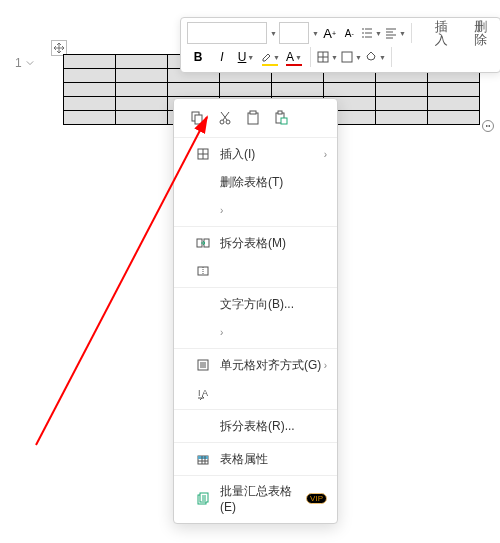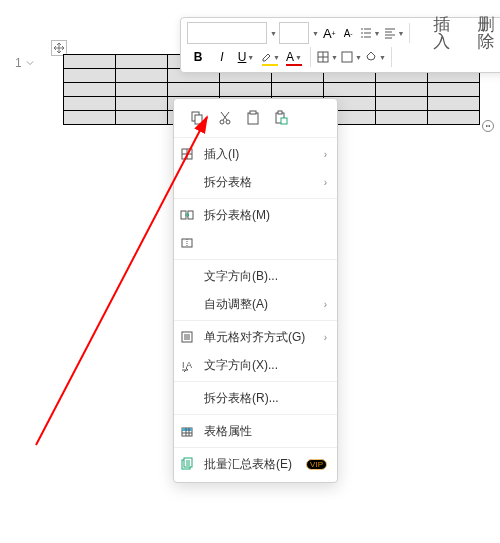--- a/index.html
+++ b/index.html
@@ -18,28 +18,28 @@
 
 
 .mini-toolbar { position: absolute; left: 180px; top: 17px; background: #fff; border: 1px solid #d0d0d0; border-radius: 4px; box-shadow: 0 2px 8px rgba(0,0,0,0.1); padding: 4px 6px; display: flex; flex-direction: column; gap: 2px; }
 .tb-row { display: flex; align-items: center; gap: 2px; }
 .tb-font { border: 1px solid #ccc; width: 80px; height: 22px; font-size: 11px; padding: 0 4px; }
 .tb-size { border: 1px solid #ccc; width: 30px; height: 22px; }
 .tb-btn { width: 22px; height: 22px; display: flex; align-items: center; justify-content: center; cursor: pointer; border-radius: 2px; position: relative; }
 .tb-btn-wide { padding: 0 2px; width: auto; min-width: 30px; font-size: 11px; flex-direction: column; line-height: 1; }
 .tb-sep { width: 1px; height: 20px; background: #ddd; margin: 0 3px; }
 .dd-caret { font-size: 7px; margin-left: 1px; color: #666; }
-.tb-label { font-size: 17px; color: #555; margin-left: 16px; }
+.tb-label { font-size: 13px; color: #555; margin-left: 16px; }
 
 
 .ctx-menu { position: absolute; left: 173px; top: 98px; width: 165px; background: #fff; border: 1px solid #d0d0d0; border-radius: 4px; box-shadow: 0 4px 16px rgba(0,0,0,0.15); padding: 4px 0; }
 .ctx-top { display: flex; gap: 6px; padding: 4px 12px 6px 12px; }
 .ctx-top-btn { width: 22px; height: 22px; display: flex; align-items: center; justify-content: center; cursor: pointer; border-radius: 2px; position: relative; }
 .ctx-sep { height: 1px; background: #eee; margin: 2px 0; }
-.ctx-item { display: flex; align-items: center; padding: 5px 10px 5px 4px; cursor: pointer; position: relative; }
+.ctx-item { display: flex; align-items: center; padding: 5px 10px 5px 20px; cursor: pointer; position: relative; }
 .ctx-icon { width: 18px; height: 18px; display: flex; align-items: center; justify-content: center; margin-right: 8px; }
 .ctx-text { flex: 1; font-size: 12px; color: #333; }
 .ctx-arrow { font-size: 10px; color: #888; }
 .vip-badge { font-size: 8px; background: #000000; color: #d68a00; border: 1px solid #f0c070; border-radius: 6px; padding: 0 3px; margin-left: 4px; }
 
 
 .resize-handle { position: absolute; right: 6px; top: 120px; width: 12px; height: 12px; border: 1px solid #888; border-radius: 50%; display: flex; align-items: center; justify-content: center; cursor: col-resize; }
 
 
 .arrow-svg { position: absolute; left: 0; top: 0; width: 500px; height: 543px; pointer-events: none; }
@@ -250,21 +250,24 @@
         <svg width="14" height="14" viewBox="0 0 14 14">
           <rect x="2" y="2" width="10" height="10" stroke="#555" fill="none"></rect>
           <path d="M2 7h10M7 2v10" stroke="#555"></path>
         </svg>
       </div>
     <span class="ctx-text">插入(I)</span>
     <span class="ctx-arrow">›</span>
   </div>
   <div class="ctx-item">
     <div class="ctx-icon"></div>
-    <span class="ctx-text">拆分表格</span>
+    <span class="ctx-text">删除表格(T)</span>
+  </div>
+  <div class="ctx-item">
+    <div class="ctx-icon"></div>
     <span class="ctx-arrow">›</span>
   </div>
   <div class="ctx-sep"></div>
 
   <div class="ctx-item">
     <div class="ctx-icon">
         <svg width="14" height="14" viewBox="0 0 14 14">
           <rect x="1" y="3" width="5" height="8" stroke="#555" fill="none"></rect>
           <rect x="8" y="3" width="5" height="8" stroke="#555" fill="none"></rect>
           <path d="M5 7h4M7 5l2 2-2 2" stroke="#2a7" fill="none"></path>
@@ -281,21 +284,20 @@
       </div>
   </div>
   <div class="ctx-sep"></div>
 
   <div class="ctx-item">
     <div class="ctx-icon"></div>
     <span class="ctx-text">文字方向(B)...</span>
   </div>
   <div class="ctx-item">
     <div class="ctx-icon"></div>
-    <span class="ctx-text">自动调整(A)</span>
     <span class="ctx-arrow">›</span>
   </div>
   <div class="ctx-sep"></div>
 
   <div class="ctx-item">
     <div class="ctx-icon">
         <svg width="14" height="14" viewBox="0 0 14 14">
           <rect x="2" y="2" width="10" height="10" stroke="#555" fill="none"></rect>
           <path d="M4 5h6M4 7h6M4 9h6" stroke="#555"></path>
         </svg>
@@ -304,21 +306,20 @@
     <span class="ctx-arrow">›</span>
   </div>
   <div class="ctx-item">
     <div class="ctx-icon">
         <svg width="14" height="14" viewBox="0 0 14 14">
           <text x="2" y="10" font-size="9" fill="#555">I</text>
           <text x="6" y="10" font-size="9" fill="#555">A</text>
           <path d="M2 12h6l-2-2M6 12l-2 2" stroke="#555" fill="none"></path>
         </svg>
       </div>
-    <span class="ctx-text">文字方向(X)...</span>
   </div>
   <div class="ctx-sep"></div>
 
   <div class="ctx-item">
     <div class="ctx-icon"></div>
     <span class="ctx-text">拆分表格(R)...</span>
   </div>
   <div class="ctx-sep"></div>
 
   <div class="ctx-item">

